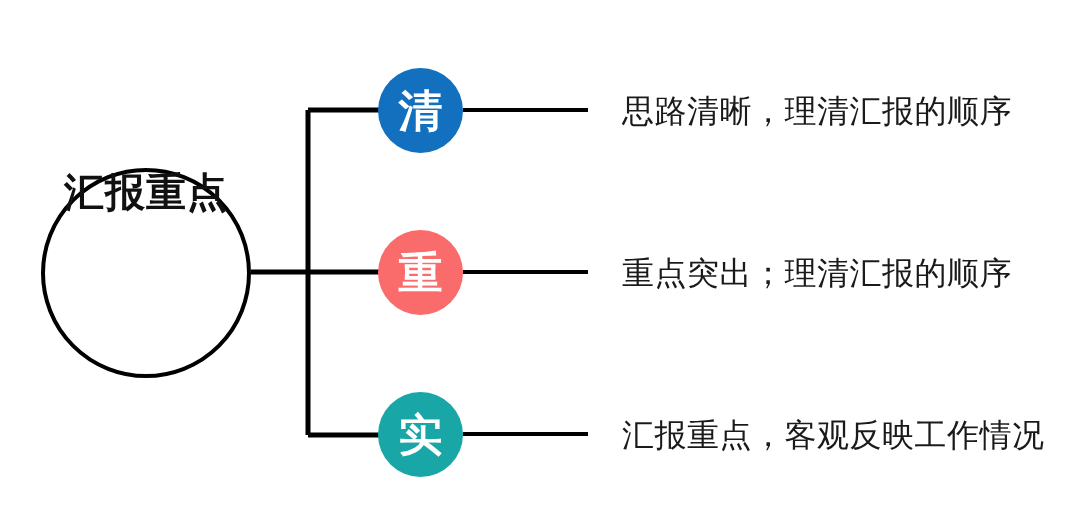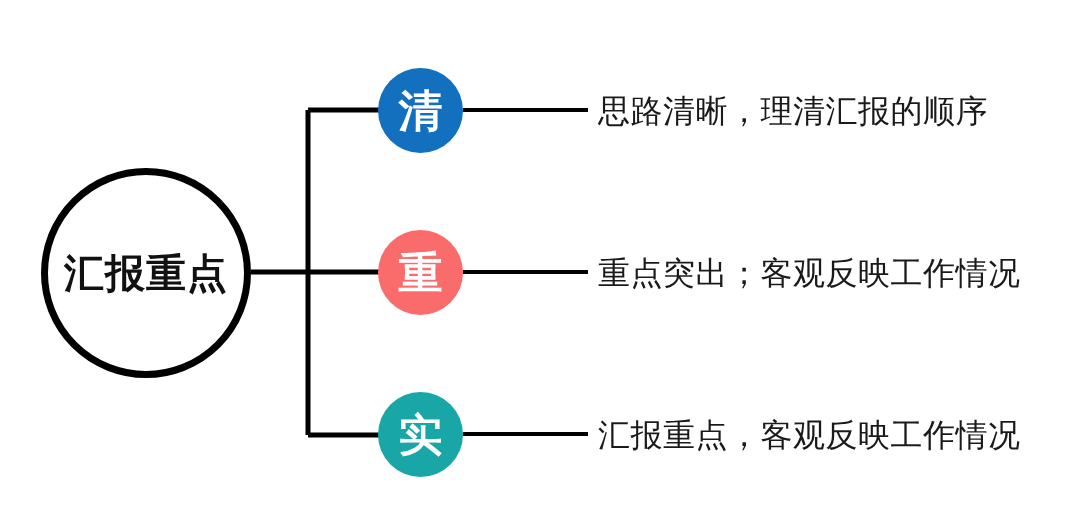--- a/index.html
+++ b/index.html
@@ -23,25 +23,24 @@
     top: 0;
     width: 1077px;
     height: 508px;
   }
   .root-node {
     position: absolute;
     left: 41px;
     top: 168px;
     width: 210px;
     height: 210px;
-    border: 7px solid #d946ef;
+    border: 4px solid #d946ef;
     border-radius: 50%;
     box-sizing: border-box;
     display: flex;
-    align-items: center;
     justify-content: center;
   }
   .root-label {
     font-size: 40px;
     font-weight: bold;
     color: #111111;
     letter-spacing: 1px;
     line-height: 1;
     white-space: nowrap;
   }
@@ -55,21 +54,21 @@
     justify-content: center;
   }
   .badge-label {
     font-size: 44px;
     font-weight: bold;
     color: #ffffff;
     line-height: 1;
   }
   .branch-text {
     position: absolute;
-    left: 598px;
+    left: 622px;
     font-size: 32px;
     color: #1a1a1a;
     line-height: 1;
     white-space: nowrap;
     letter-spacing: 0.5px;
   }
   .b0 .badge { left: 378px; top: 68px; }
   .b1 .badge { left: 378px; top: 230px; }
   .b2 .badge { left: 378px; top: 392px; }
   .b0 .branch-text { top: 95px; }
@@ -104,21 +103,21 @@
     <div class="badge" style="background: rgb(18, 112, 190);">
       <span class="badge-label">清</span>
     </div>
     <div class="branch-text">思路清晰，理清汇报的顺序</div>
   </div>
 
   <div class="b1">
     <div class="badge" style="background: rgb(250, 107, 107);">
       <span class="badge-label">重</span>
     </div>
-    <div class="branch-text">重点突出；客观反映工作情况</div>
+    <div class="branch-text">重点突出；理清汇报的顺序</div>
   </div>
 
   <div class="b2">
     <div class="badge" style="background: rgb(25, 166, 166);">
       <span class="badge-label">实</span>
     </div>
     <div class="branch-text">汇报重点，客观反映工作情况</div>
   </div>
 
 </div>

